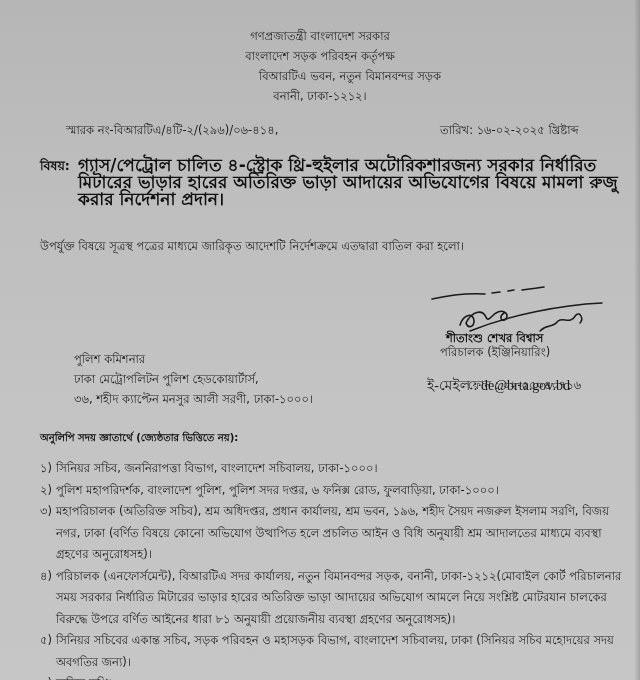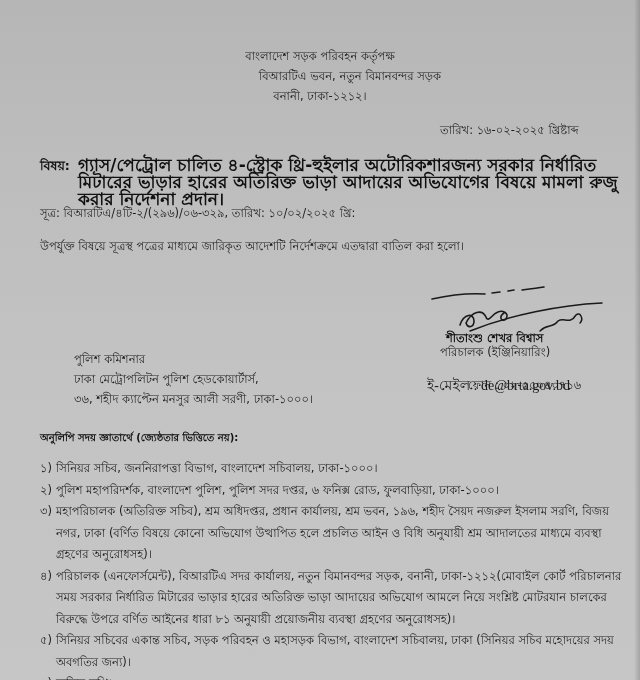--- a/index.html
+++ b/index.html
@@ -84,30 +84,31 @@
       width: 6px;
       height: 680px;
       background: linear-gradient(90deg, rgba(0,0,0,0) 0%, rgba(60,60,60,0.25) 100%);
     }
   </style>
 </head>
 <body>
 
 <div class="page">
 
+  <div class="header-line" style="top:28px;">গণপ্রজাতন্ত্রী বাংলাদেশ সরকার</div>
   <div class="header-line" style="top:48px;">বাংলাদেশ সড়ক পরিবহন কর্তৃপক্ষ</div>
   <div class="header-line" style="top:68px;margin-left:30px;">বিআরটিএ ভবন, নতুন বিমানবন্দর সড়ক</div>
   <div class="header-line" style="top:88px;">বনানী, ঢাকা-১২১২।</div>
 
+  <div class="abs t11" style="left:66px; top:122px;">স্মারক নং-বিআরটিএ/৪টি-২/(২৯৬)/০৬-৪১৪,</div>
   <div class="abs t11" style="left:440px; top:122px;text-align:right;">তারিখ: ১৬-০২-২০২৫ খ্রিষ্টাব্দ</div>
 
   <div class="subject-label">বিষয়:</div>
   <div class="subject-text">গ্যাস/পেট্রোল চালিত ৪-স্ট্রোক থ্রি-হুইলার অটোরিকশারজন্য সরকার নির্ধারিত মিটারের ভাড়ার হারের অতিরিক্ত ভাড়া আদায়ের অভিযোগের বিষয়ে মামলা রুজু করার নির্দেশনা প্রদান।</div>
 
-  <div class="abs t11" style="left:40px; top:205px;">সূত্র: বিআরটিএ/৪টি-২/(২৯৬)/০৬-৩২৯, তারিখ: ১০/০২/২০২৫ খ্রি:</div>
 
   <div class="abs t11" style="left:40px; top:238px;">উপর্যুক্ত বিষয়ে সূত্রস্থ পত্রের মাধ্যমে জারিকৃত আদেশটি নির্দেশক্রমে এতদ্বারা বাতিল করা হলো।</div>
 
   <svg class="sig-svg" width="190" height="60" viewBox="0 0 190 60">
     <path d="M2 14 C20 10, 40 8, 55 9 M62 8 L70 7 M78 6 L84 5 M92 5 C100 4, 108 3, 114 2" stroke="#1a1a1a" stroke-width="1.6" fill="none" stroke-linecap="round"></path>
     <path d="M30 40 C34 28, 44 28, 44 36 C44 42, 38 44, 36 38 C42 26, 52 24, 56 32 C58 38, 62 30, 66 28 C72 24, 80 28, 76 34 C72 38, 68 32, 74 28" stroke="#1a1a1a" stroke-width="1.6" fill="none" stroke-linecap="round"></path>
     <path d="M40 46 C80 30, 130 20, 172 18" stroke="#1a1a1a" stroke-width="1.5" fill="none" stroke-linecap="round"></path>
     <path d="M110 46 C118 38, 122 44, 128 36 C134 32, 140 40, 146 30 C150 26, 154 34, 150 38" stroke="#1a1a1a" stroke-width="1.5" fill="none" stroke-linecap="round"></path>
   </svg>
 

